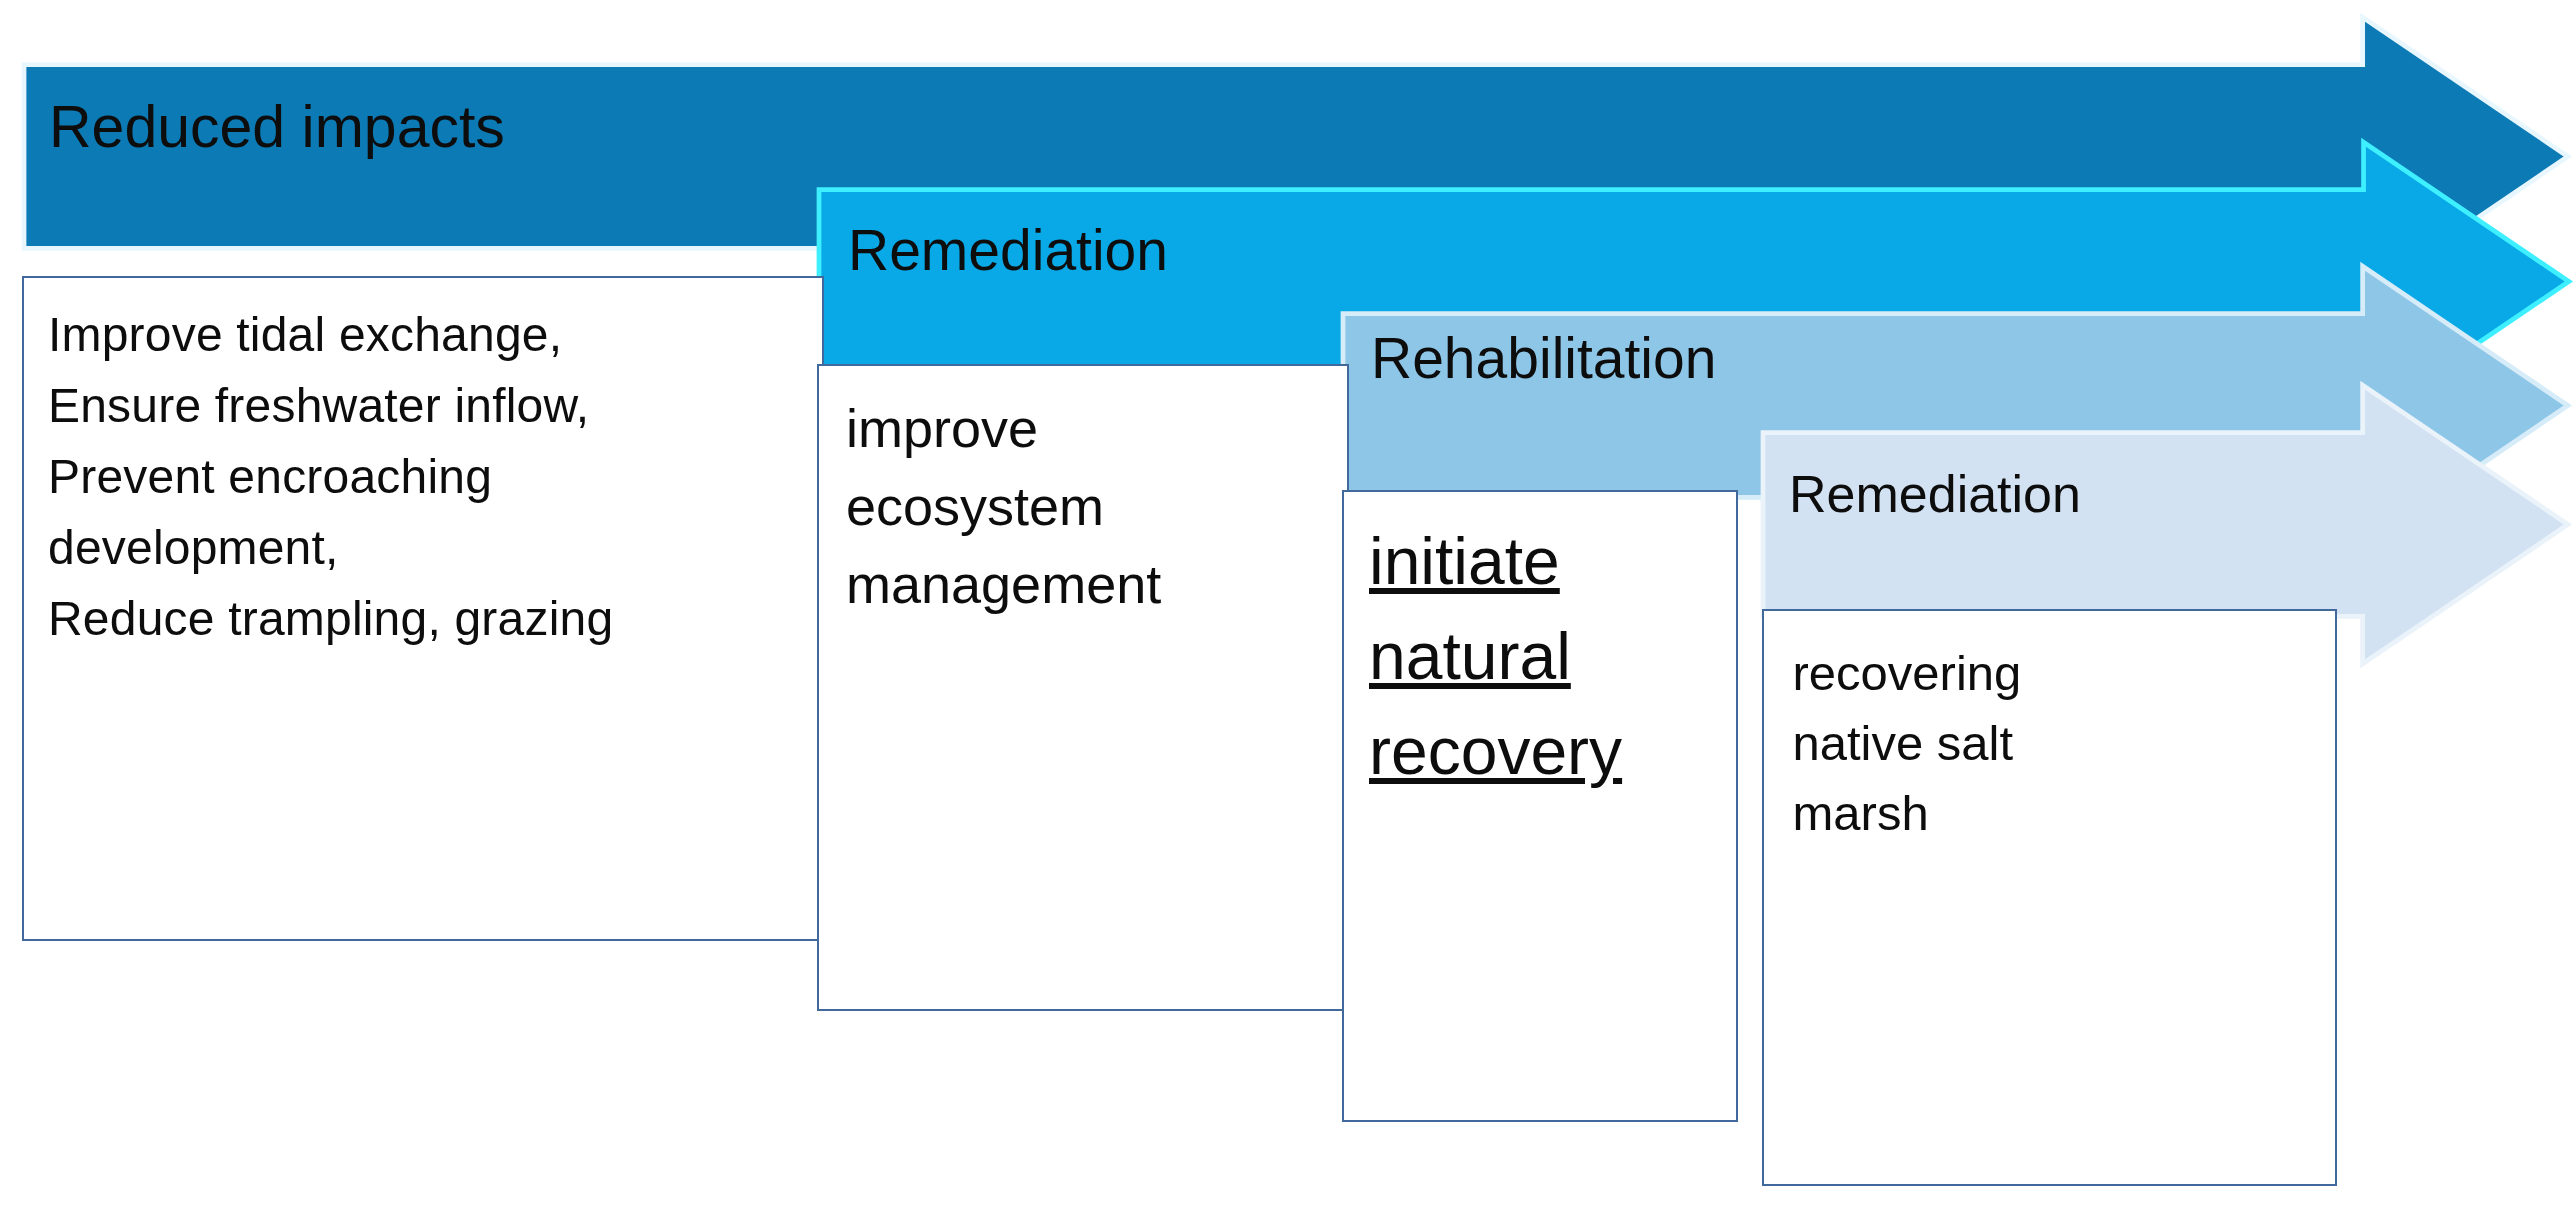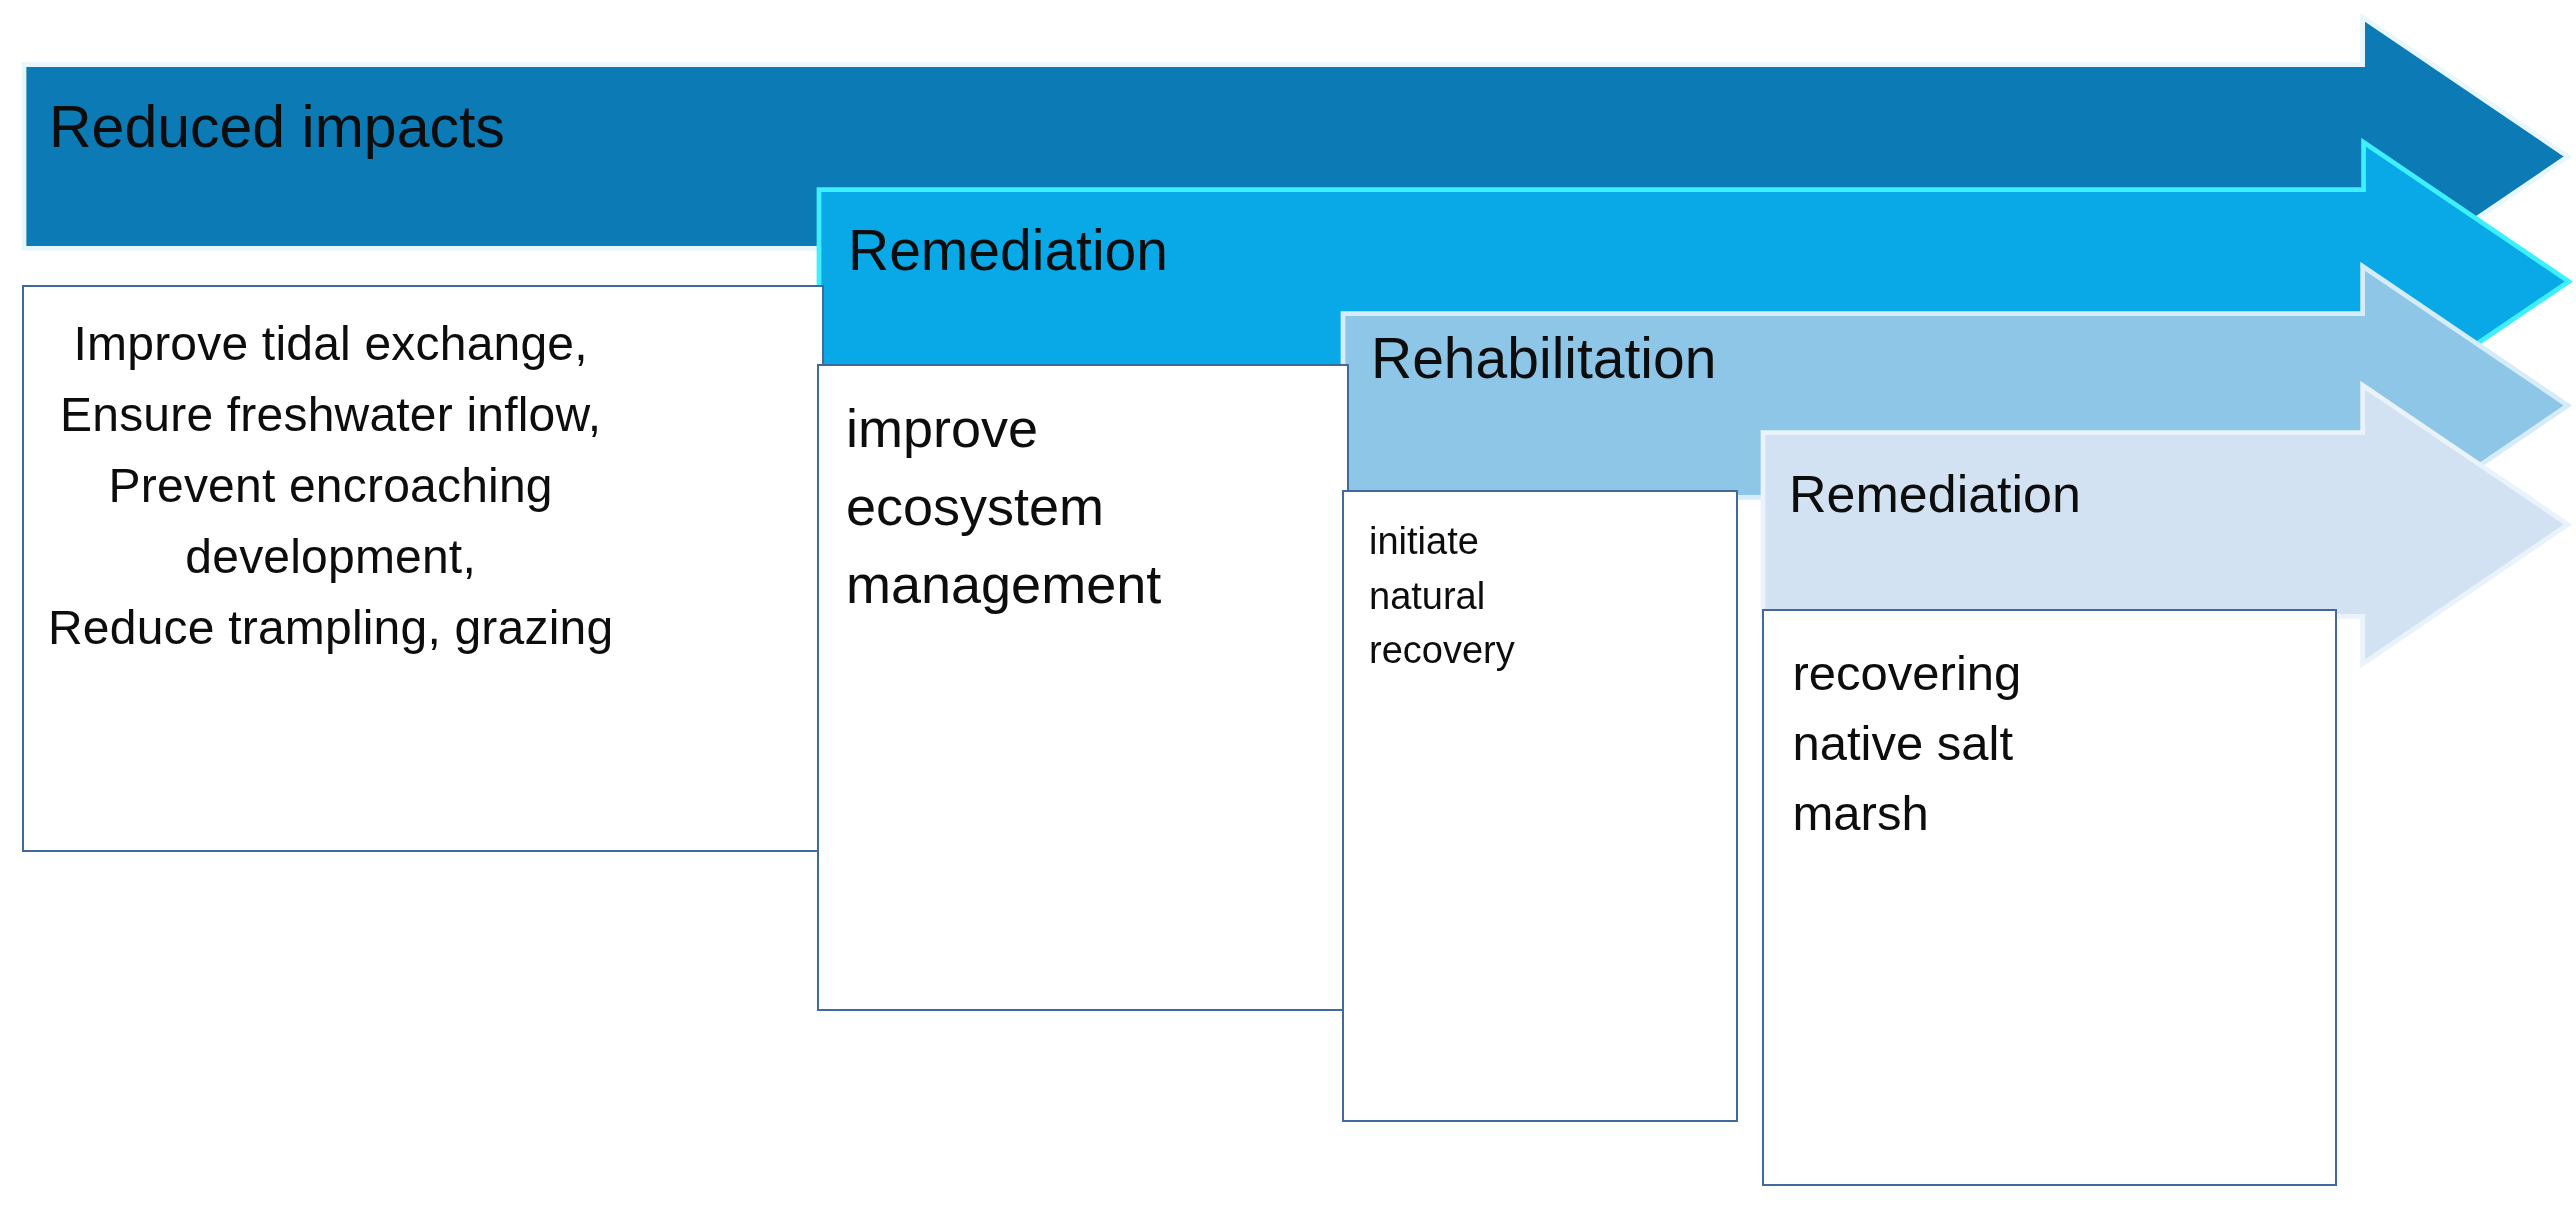--- a/index.html
+++ b/index.html
@@ -68,22 +68,23 @@
   }
   .stage-2 .body-text {
     left: 27px;
     top: 24px;
     font-size: 54px;
     line-height: 1.44;
   }
   .stage-3 .body-text {
     left: 25px;
     top: 22px;
-    font-size: 38px;
+    font-size: 66px;
     line-height: 1.44;
+    text-decoration: underline;
   }
   .stage-4 .body-text {
     left: 28.5px;
     top: 27px;
     font-size: 49px;
     line-height: 1.43;
   }
 
   .band-label.size-1 { font-size: 59px; }
   .band-label.size-2 { font-size: 57px; }
@@ -124,21 +125,21 @@
 
   <div class="arrow-band" style="left:1763px; top:382px; width:808px; height:285px;">
     <svg viewBox="0 0 1020 360" preserveAspectRatio="none" aria-hidden="true">
       <path d="M 0,64 L 757,64 L 757,4 L 1016,180 L 757,356 L 757,296 L 0,296 Z" fill="#d3e2f2" stroke="#eaf2fa" stroke-width="6"></path>
     </svg>
   </div>
   <div class="band-label size-4" style="left:1789px; top:450px; height:87px;">
     <span>Remediation</span>
   </div>
 
-  <div class="content-box stage-1" style="left:22px; top:285px; width:802px; height:567px;text-align:center;">
+  <div class="content-box stage-1" style="left:22px; top:276px; width:802px; height:665px;">
     <div class="body-text">Improve tidal exchange,
 Ensure freshwater inflow,
 Prevent encroaching
 development,
 Reduce trampling, grazing</div>
   </div>
 
   <div class="content-box stage-2" style="left:817px; top:364px; width:532px; height:647px;">
     <div class="body-text">improve
 ecosystem

